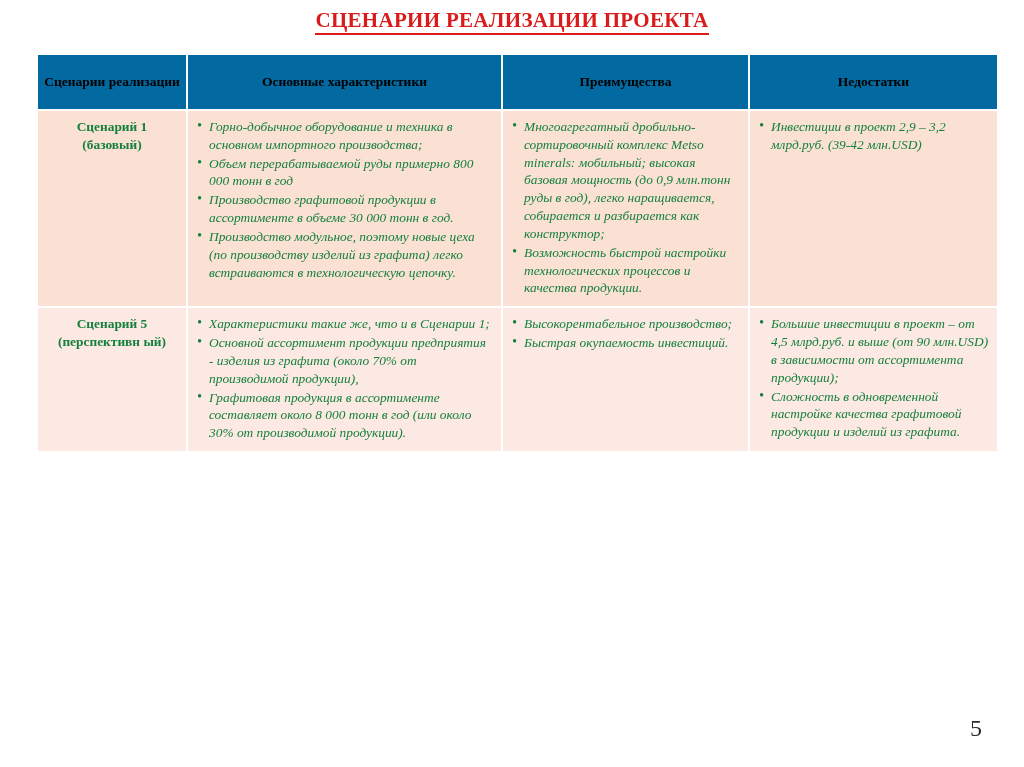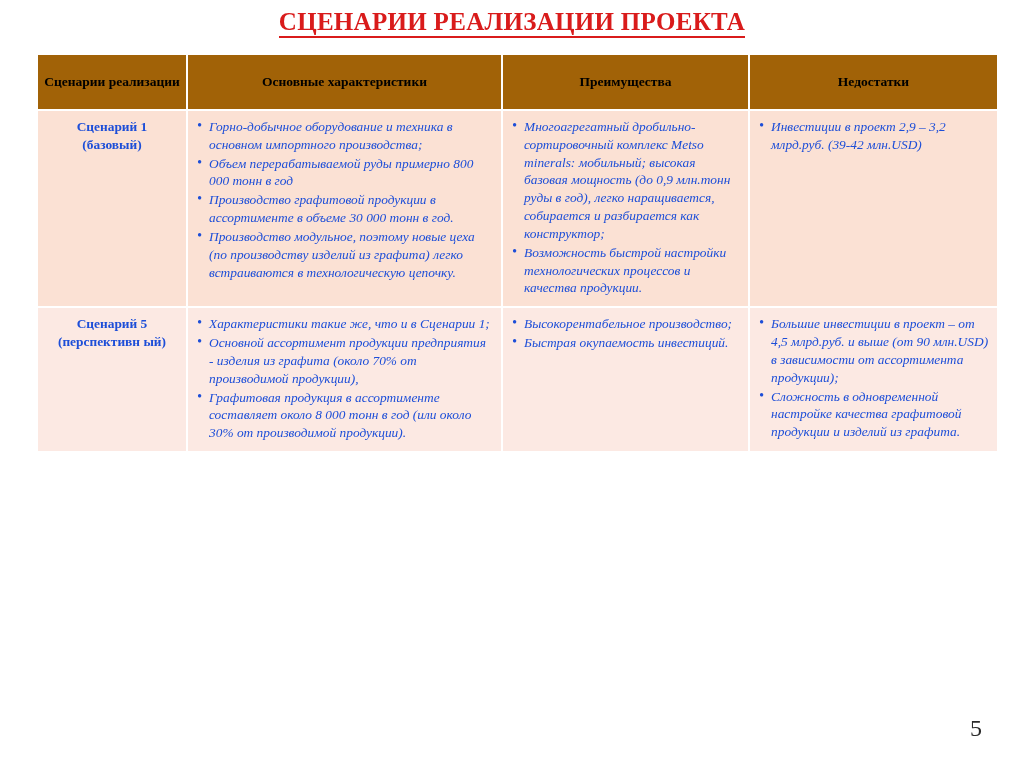--- a/index.html
+++ b/index.html
@@ -15,21 +15,21 @@
     overflow: hidden;
   }
 
   
   .slide-title {
     position: absolute;
     top: 8px;
     left: 0;
     width: 1024px;
     text-align: center;
-    font-size: 25px;
+    font-size: 21px;
     font-weight: bold;
     color: #D91B1B;
     letter-spacing: .3px;
   }
   .slide-title span {
     border-bottom: 2px solid #D91B1B;
     padding-bottom: 1px;
   }
 
   
@@ -39,36 +39,36 @@
     top: 53px;
     width: 953px;
   }
   table.matrix {
     border-collapse: separate;
     border-spacing: 2px 2px;
     width: 953px;
     table-layout: fixed;
   }
   table.matrix th {
-    background: #a16207;
+    background: #0369a1;
     color: #000000;
     font-size: 13.5px;
     font-weight: bold;
     text-align: center;
     vertical-align: middle;
     padding: 6px 4px;
     line-height: 1.25;
     height: 42px;
   }
   table.matrix td {
     vertical-align: top;
     padding: 7px 8px 8px 8px;
     font-size: 13.4px;
     line-height: 1.33;
-    color: #1d4ed8;
+    color: #15803d;
   }
   .row1 td { background: #FBE1D4; }
   .row2 td { background: #FCE9E3; }
 
   td.scenario-cell {
     text-align: center;
     vertical-align: middle;
     font-weight: bold;
     font-size: 14.5px;
     line-height: 1.3;

